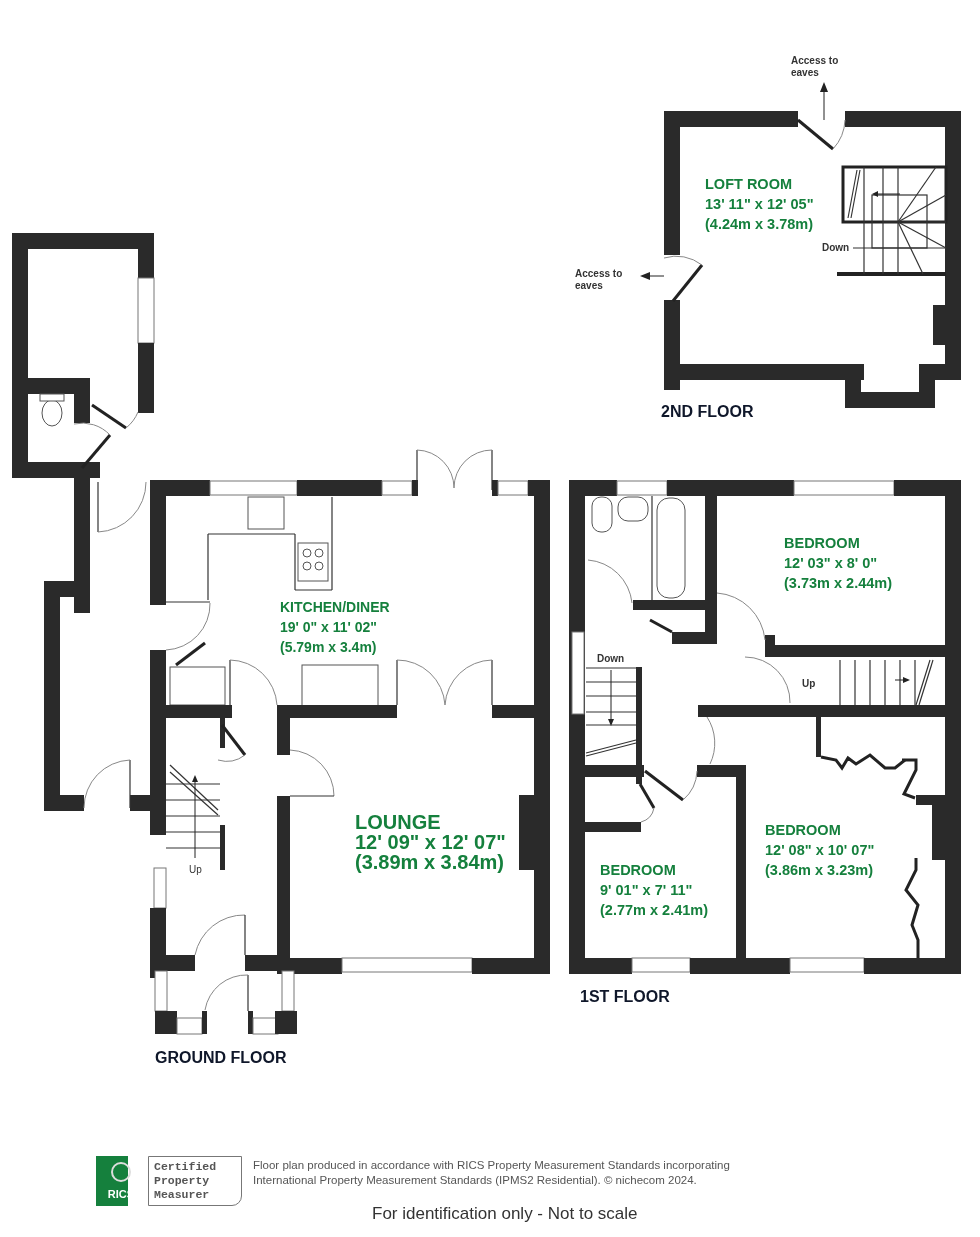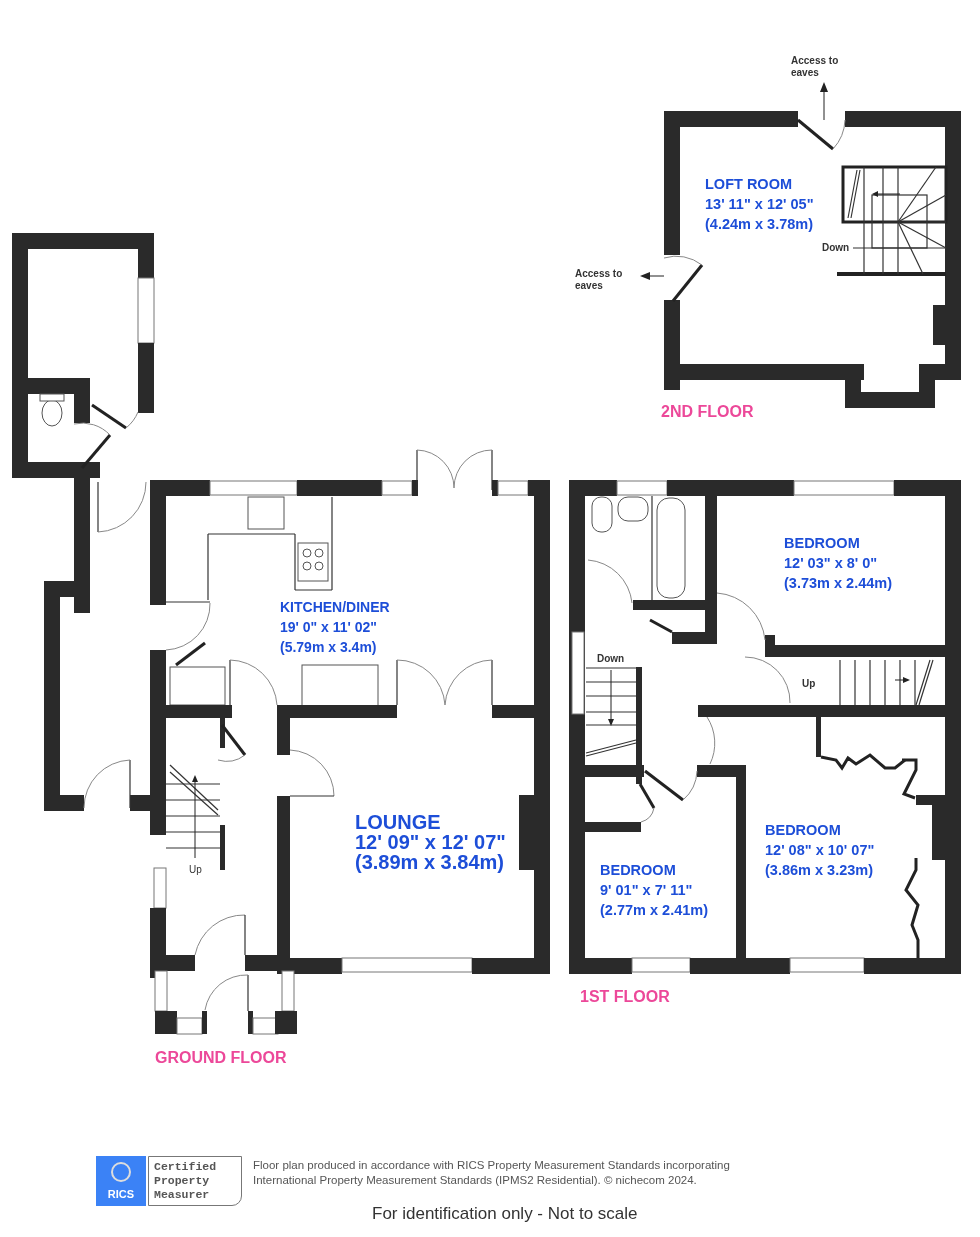--- a/index.html
+++ b/index.html
@@ -4,27 +4,27 @@
   <style>
     html, body { margin: 0; padding: 0; background: #ffffff; }
     body { width: 980px; height: 1237px; position: relative; overflow: hidden; font-family: "Liberation Sans", sans-serif; }
     #plan { position: absolute; left: 0; top: 0; width: 980px; height: 1237px; }
     .wall { fill: #2a2a2a; }
     .thin { stroke: #333; stroke-width: 1.2; fill: none; }
     .door { stroke: #222; stroke-width: 3; fill: none; }
     .arc { stroke: #888; stroke-width: 1; fill: none; }
     .win { fill: #fff; stroke: #777; stroke-width: 1; }
     .fix { fill: #fff; stroke: #555; stroke-width: 1; }
-    .lbl { position: absolute; font-weight: bold; color: #1d4ed8; font-size: 15px; line-height: 20px; white-space: nowrap; }
+    .lbl { position: absolute; font-weight: bold; color: #15803d; font-size: 15px; line-height: 20px; white-space: nowrap; }
     .lbl div { margin: 0; }
     .small { position: absolute; font-weight: bold; color: #333; font-size: 10px; line-height: 12px; white-space: nowrap; }
-    .floor-title { position: absolute; font-weight: bold; color: #ec4899; font-size: 16px; white-space: nowrap; }
+    .floor-title { position: absolute; font-weight: bold; color: #0f172a; font-size: 16px; white-space: nowrap; }
     .footer-text { position: absolute; color: #555; font-size: 11.5px; line-height: 15px; white-space: nowrap; }
     .badge { position: absolute; left: 96px; top: 1156px; width: 146px; height: 50px; }
-    .badge-left { position: absolute; left: 0; top: 0; width: 50px; height: 50px; background: #3b82f6; color: #fff; }
+    .badge-left { position: absolute; left: 0; top: 0; width: 32px; height: 50px; background: #15803d; color: #fff; }
     .badge-left .logo { position: absolute; left: 15px; top: 6px; width: 20px; height: 20px; border-radius: 50%; border: 2px solid #ddd; box-sizing: border-box; }
     .badge-left .rics { position: absolute; left: 0; width: 50px; top: 32px; font-size: 11px; font-weight: bold; text-align: center; }
     .badge-right { position: absolute; left: 52px; top: 0; width: 92px; height: 48px; border: 1.5px solid #777; border-radius: 0 0 10px 0; }
     .badge-right div { font-size: 11.5px; line-height: 14px; color: #555; font-weight: bold; padding-left: 5px; font-family: Liberation Mono, monospace; }
     .badge-right div:first-child { padding-top: 3px; }
     .note { position: absolute; left: 372px; top: 1204px; font-size: 17px; color: #333; white-space: nowrap; }
   </style>
 </head>
 <body>
 

